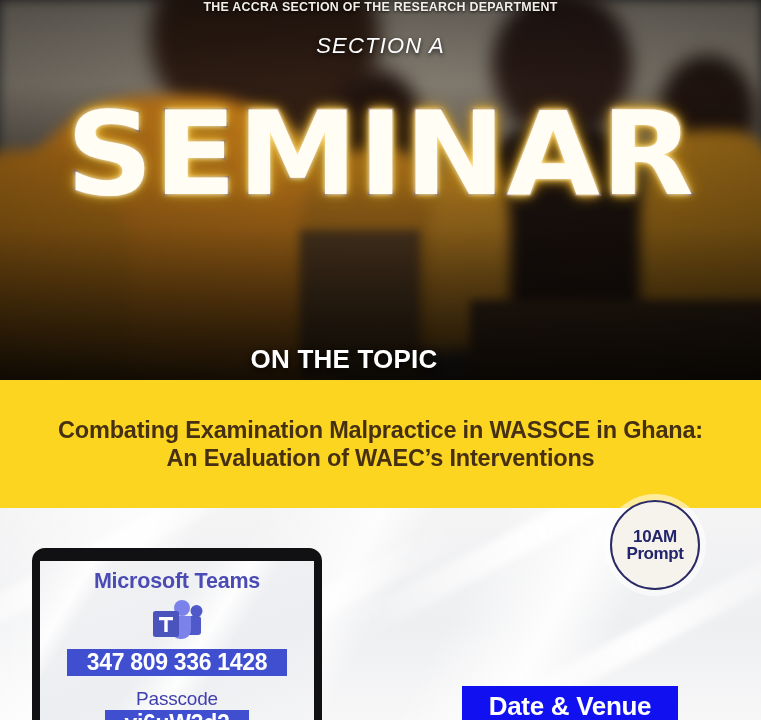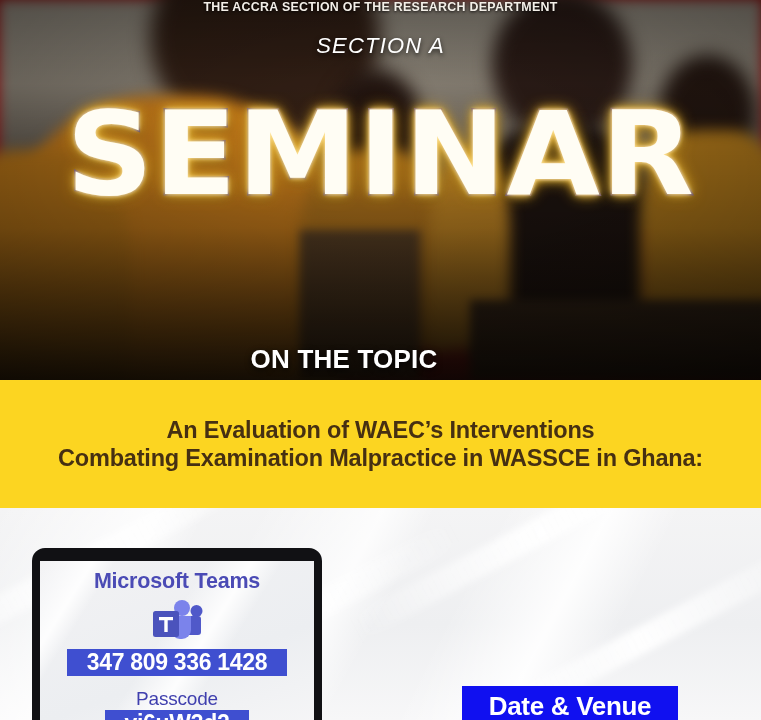--- a/index.html
+++ b/index.html
@@ -5,21 +5,21 @@
   * { margin:0; padding:0; box-sizing:border-box; }
   html,body { width:761px; height:720px; overflow:hidden; background:#000; }
   body { font-family:"Liberation Sans", sans-serif; }
 
   .poster { position:relative; width:761px; height:720px; overflow:hidden; }
 
   
   .hero {
     position:absolute; left:0; top:0; width:761px; height:380px;
     overflow:hidden;
-    background:#b91c1c;
+    background:#404040;
     padding-left:16px;
   }
   .hero-photo { position:absolute; inset:0; }
 
   
   .ph { position:absolute; border-radius:50%; filter:blur(9px); }
 
   .wall {
     position:absolute; left:0; top:0; width:761px; height:230px;
     background:linear-gradient(180deg,#b9b1a2 0%,#9a9183 40%,#6b6257 75%,#3a332b 100%);
@@ -187,22 +187,22 @@
     </div>
 
     <div class="kicker">THE ACCRA SECTION OF THE RESEARCH DEPARTMENT</div>
     <div class="presents">SECTION A</div>
     <div class="seminar">SEMINAR</div>
     <div class="onthetopic">ON THE TOPIC</div>
   </div>
 
   <div class="topic-banner">
     <div class="inner">
+      <div class="topic-line">Combating Examination Malpractice in WASSCE in Ghana:</div>
       <div class="topic-line">An Evaluation of WAEC’s Interventions</div>
-      <div class="topic-line">Combating Examination Malpractice in WASSCE in Ghana:</div>
     </div>
   </div>
 
   <div class="bottom">
     <div class="streak" style="left:-120px;top:40px;"></div>
     <div class="streak" style="left:60px;top:110px;"></div>
     <div class="streak" style="left:330px;top:10px;"></div>
     <div class="streak" style="left:430px;top:120px;"></div>
   </div>
 
@@ -226,18 +226,24 @@
         <span class="hl">347 809 336 1428</span>
       </div>
 
       <div class="passcode-label">Passcode</div>
       <div>
         <span class="hl">vi6uW3d2</span>
       </div>
     </div>
   </div>
 
+  <div class="prompt-badge">
+    <div class="txt">
+      <div>10AM</div>
+      <div>Prompt</div>
+    </div>
+  </div>
 
   <div class="date-venue">
     <span class="txt">Date &amp; Venue</span>
   </div>
 
 </div>
 
 </body></html>

